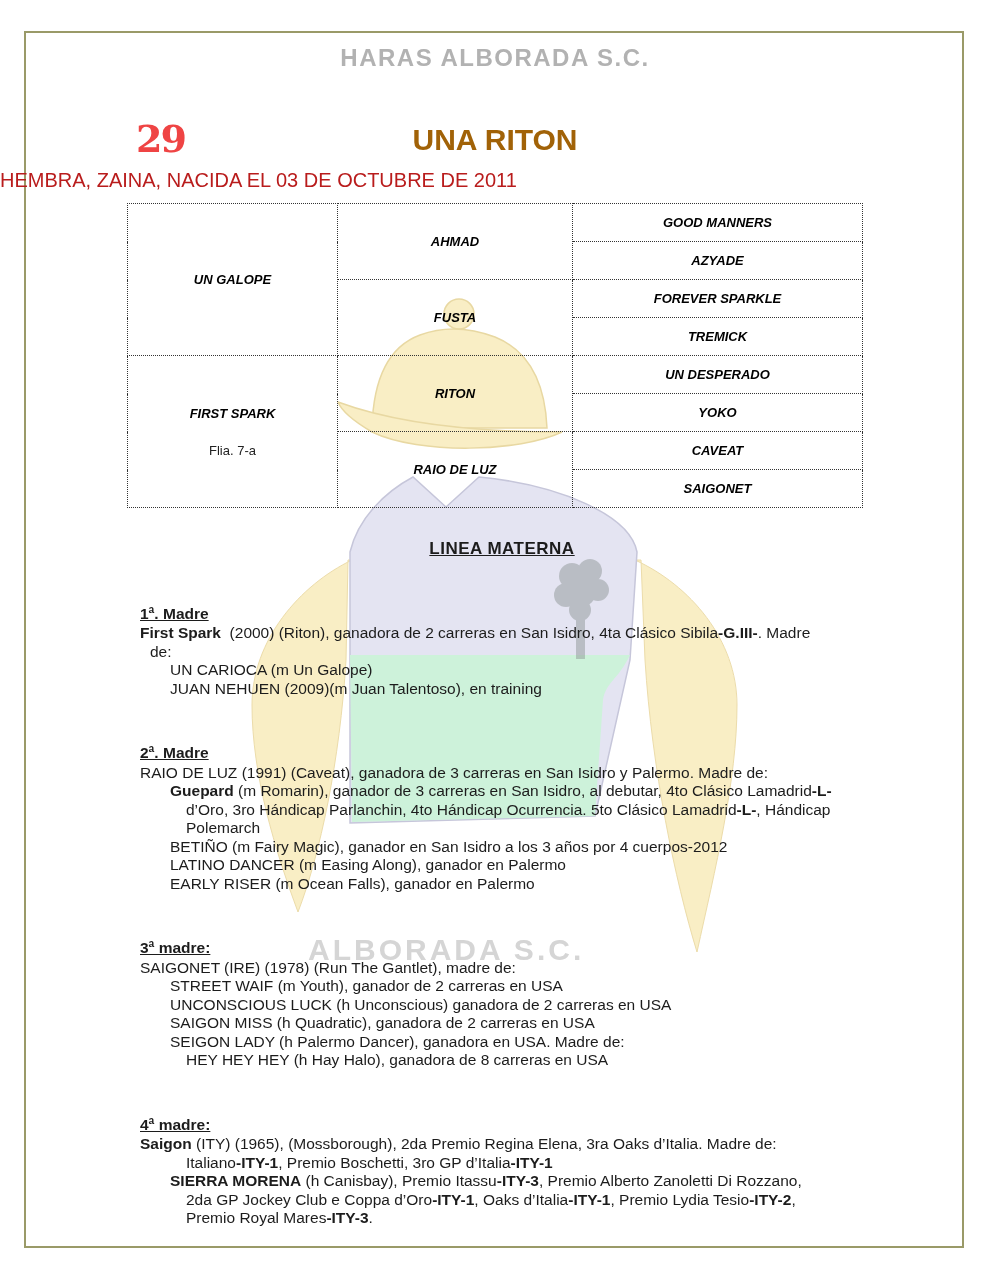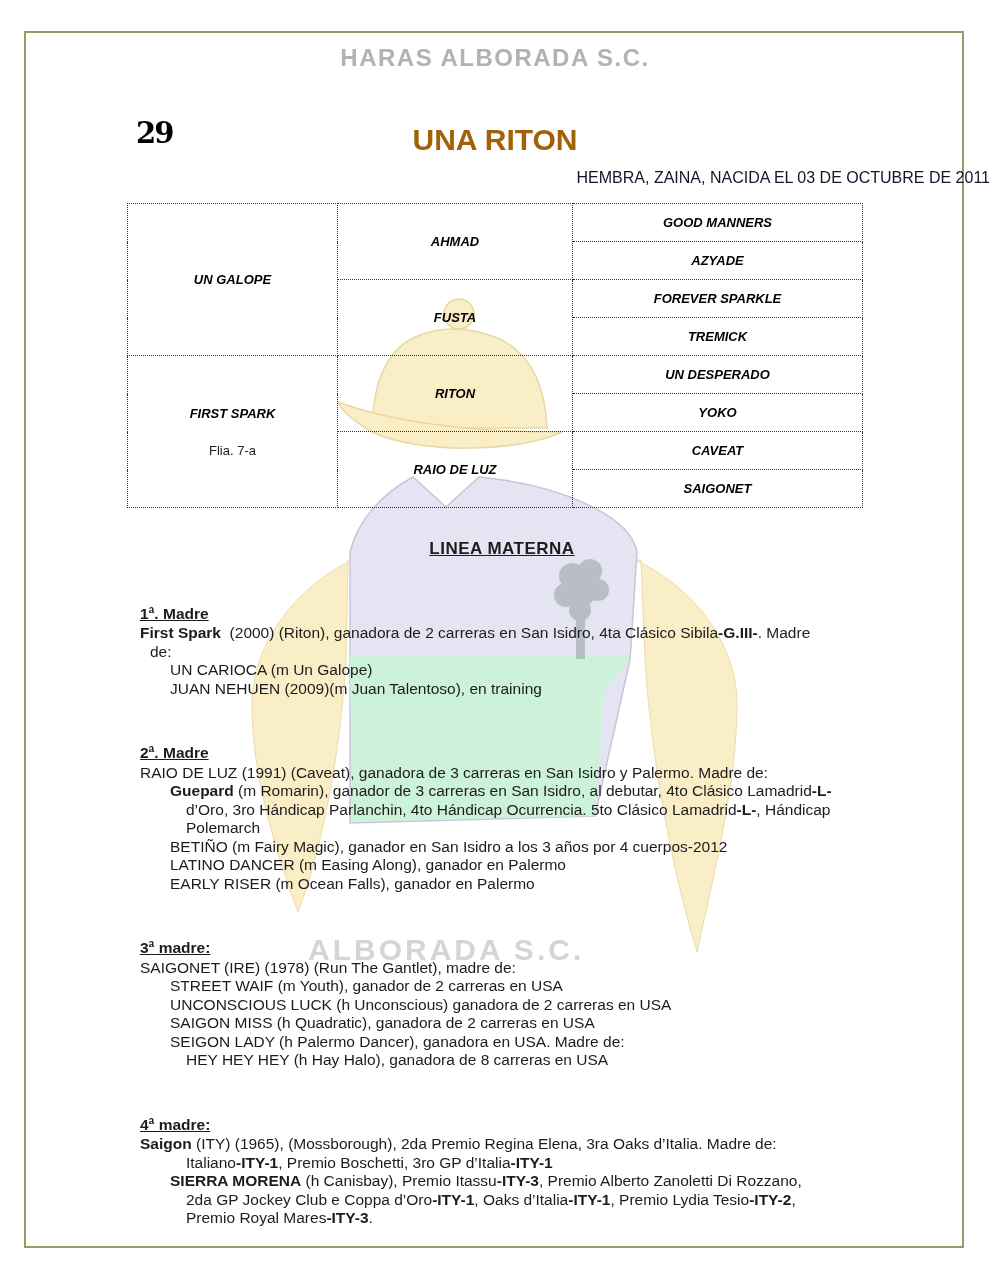--- a/index.html
+++ b/index.html
@@ -8,26 +8,26 @@
   .frame{position:absolute;left:24px;top:31px;right:26px;bottom:32px;
          border:2px solid #9a9a68;pointer-events:none;}
   
   .wm{position:absolute;inset:0;z-index:0;}
   .ghost-text{position:absolute;left:308px;top:933px;font-size:30px;font-weight:bold;
               color:#d5d5d5;letter-spacing:3px;white-space:nowrap;}
   
   .content{position:absolute;inset:0;z-index:1;}
   .hdr{position:absolute;top:44px;left:0;width:100%;text-align:center;
        font-size:24px;font-weight:bold;letter-spacing:1.5px;color:#b2b2b2;}
-  .lot{position:absolute;top:116px;left:136px;font-size:29px;font-weight:bold;
-       font-family:"DejaVu Serif",serif;letter-spacing:-2px;color:#000000;}
+  .lot{position:absolute;top:116px;left:136px;font-size:38px;font-weight:bold;
+       font-family:"DejaVu Serif",serif;letter-spacing:-2px;color:#ef4444;}
   .title{position:absolute;top:123px;left:0;width:100%;text-align:center;
          font-size:30px;font-weight:bold;color:#a16207;}
-  .subtitle{position:absolute;top:169px;left:0;width:100%;text-align:right;
-            font-size:16px;color:#0f172a;}
+  .subtitle{position:absolute;top:169px;left:0;width:100%;text-align:left;
+            font-size:20px;color:#b91c1c;}
   
   table.ped{position:absolute;left:127px;top:203px;width:735px;border-collapse:collapse;
             table-layout:fixed;}
   table.ped td{border:1px dotted #333;font-size:13px;font-weight:bold;font-style:italic;
                text-align:center;vertical-align:middle;padding:0;color:#000;}
   td.g3{height:37px;padding-bottom:6px;}
   td.g2{padding-bottom:14px;}
   td.g1{padding-bottom:18px;}
   .fam{font-weight:normal;font-style:normal;font-size:13px;margin-top:22px;color:#222;}
   

